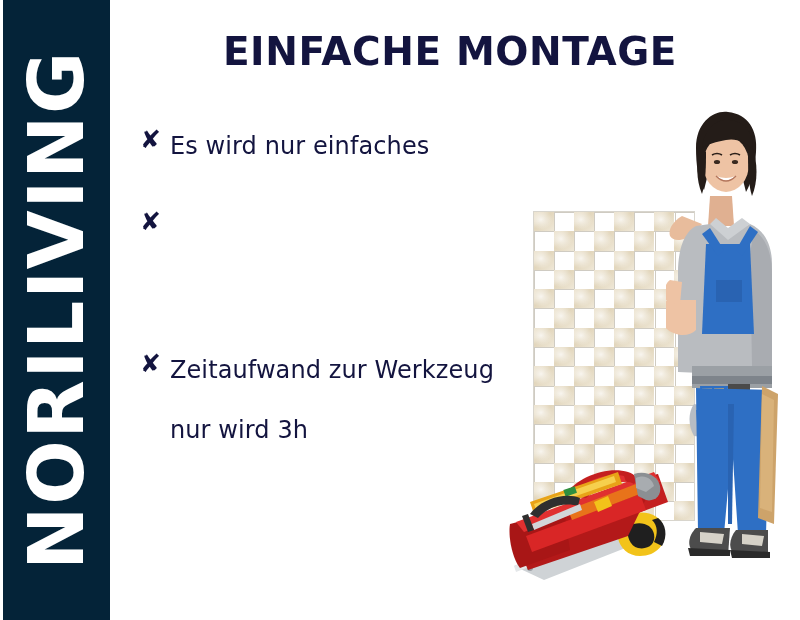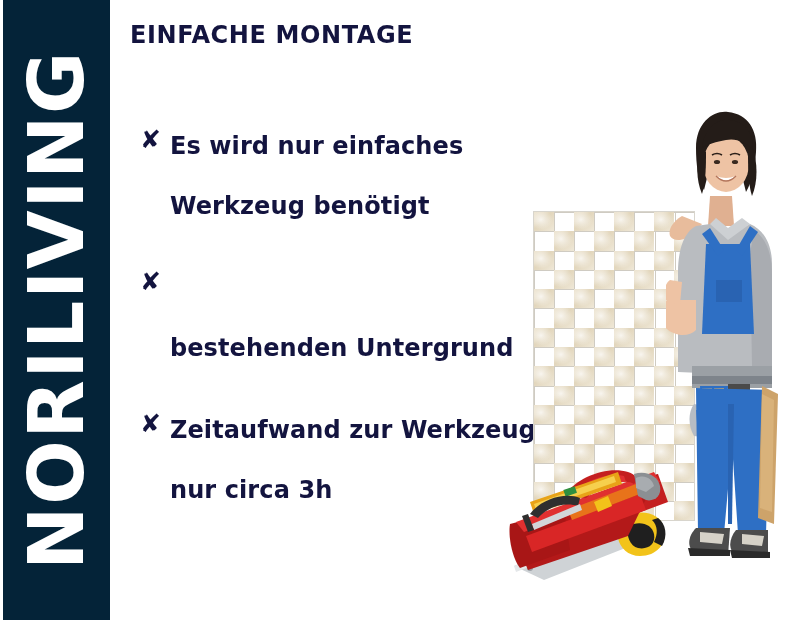--- a/index.html
+++ b/index.html
@@ -46,26 +46,27 @@
     font-weight: bold;
     font-size: 76px;
     letter-spacing: 1.5px;
     line-height: 1;
   }
 
   
   .headline {
     position: absolute;
     left: 130px;
-    top: 20px;
+    top: 28px;
     width: 640px;
+    text-align: center;
     color: #13143f;
     font-family: "DejaVu Sans", sans-serif;
     font-weight: bold;
-    font-size: 24px;
+    font-size: 39px;
     letter-spacing: 0.6px;
     line-height: 1.25;
   }
 
   
   .bullets {
     position: absolute;
     left: 140px;
     top: 116px;
     width: 410px;
@@ -81,21 +82,21 @@
     font-family: "DejaVu Sans", sans-serif;
     font-weight: bold;
     font-size: 25px;
     line-height: 48px;
     margin-right: 9px;
   }
   .bullet-text {
     flex: 1 1 auto;
     color: #13143f;
     font-family: "DejaVu Sans", sans-serif;
-    font-weight: bold;
+    font-weight: normal;
     font-size: 24px;
     line-height: 60px;
     letter-spacing: 0.1px;
   }
 
   
   .tile-panel {
     position: absolute;
     left: 533px;
     top: 211px;
@@ -158,37 +159,36 @@
   </div>
 
   <div class="headline">EINFACHE MONTAGE</div>
 
   <div class="bullets">
 
     <div class="bullet-item">
       <span class="bullet-marker">✘</span>
       <span class="bullet-text">
         <span>Es wird nur einfaches</span><br>
-        <span>Werkzeug benötigt</span>
       </span>
     </div>
 
     <div class="bullet-item">
       <span class="bullet-marker">✘</span>
       <span class="bullet-text">
         <br>
-        <span>bestehenden Untergrund</span><br>
+        <br>
       </span>
     </div>
 
     <div class="bullet-item">
       <span class="bullet-marker">✘</span>
       <span class="bullet-text">
         <span>Zeitaufwand zur Werkzeug</span><br>
-        <span>nur circa 3h</span>
+        <span>nur wird 3h</span>
       </span>
     </div>
 
   </div>
 
   <div class="tile-panel">
     <div class="tile-grid" id="tile-grid">
         <div class="tile beige"></div>
         <div class="tile blank"></div>
         <div class="tile beige"></div>

